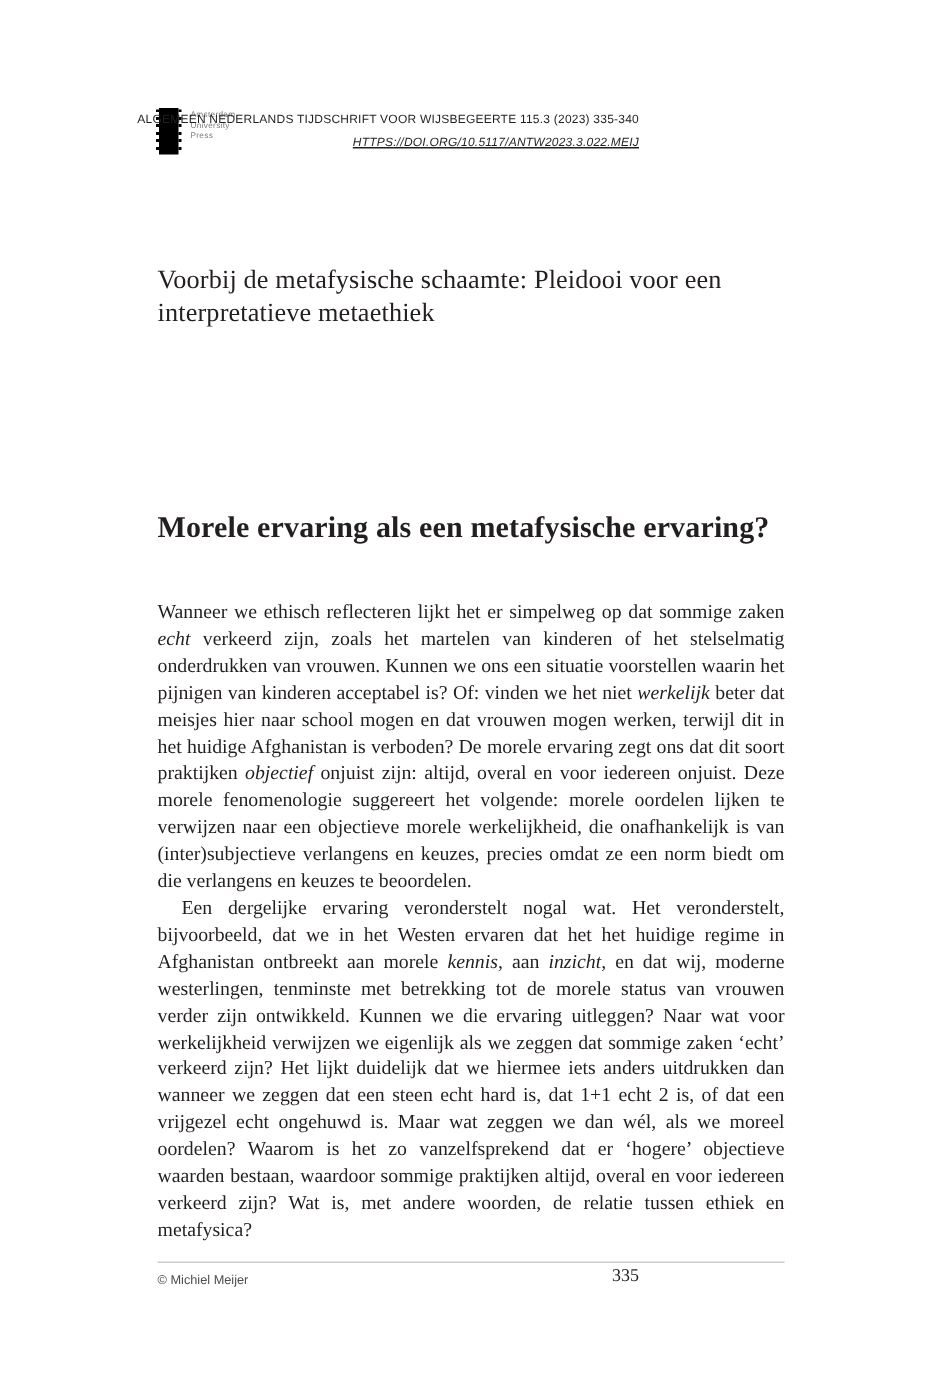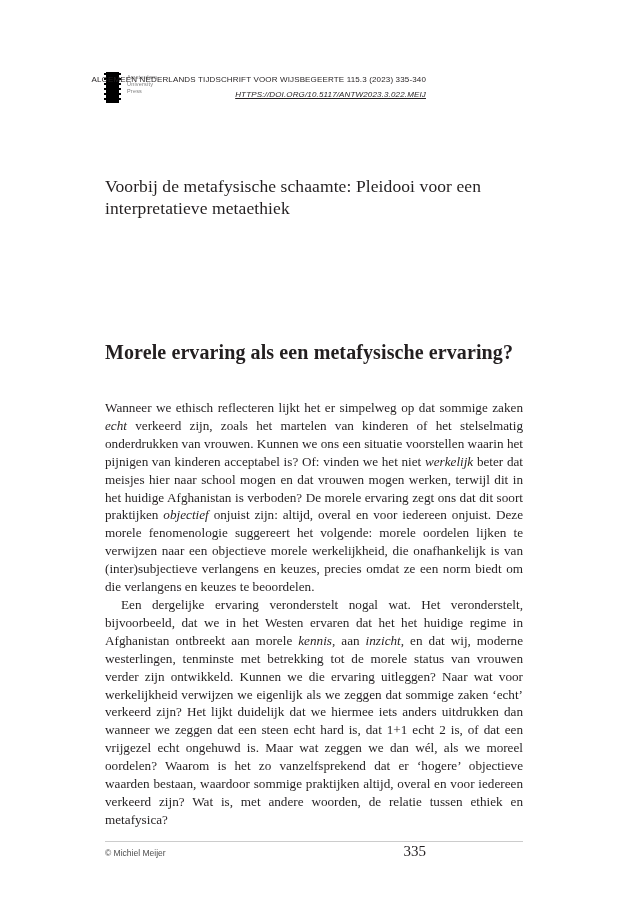--- a/index.html
+++ b/index.html
@@ -121,21 +121,21 @@
     left: 105px;
     top: 848px;
     font-family: Liberation Sans, sans-serif;
     font-size: 8.5px;
     color: #4d4d4d;
   }
   .footer-page {
     position: absolute;
     right: 105px;
     top: 843px;
-    font-size: 15px;
+    font-size: 12px;
     color: #231f20;
   }
 </style>
 </head>
 <body>
 
 <div class="page">
 
   <div class="logo-mark"></div>
   <div class="logo-text">

